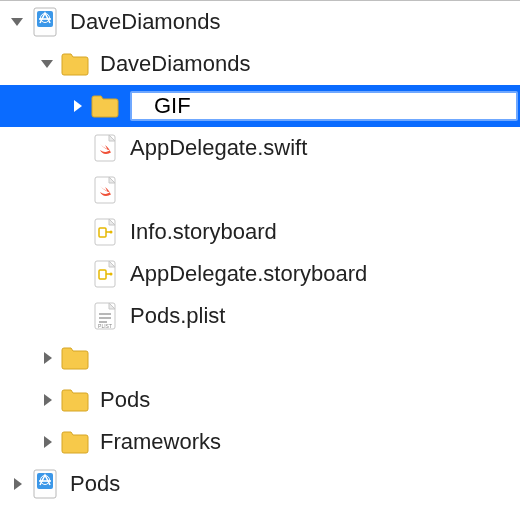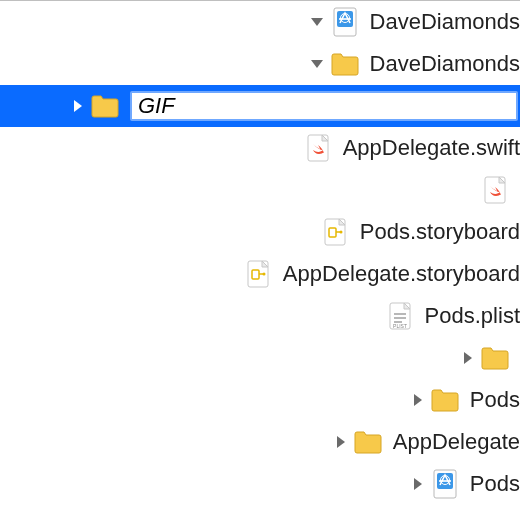--- a/index.html
+++ b/index.html
@@ -12,21 +12,20 @@
     overflow: hidden;
     border-top: 1px solid #bfbfbf;
   }
   .tree { width: 100%; }
   .row {
     display: flex;
     align-items: center;
     height: 42px;
     width: 100%;
     white-space: nowrap;
-    justify-content: flex-end;
   }
   .row .arrow {
     width: 18px;
     height: 18px;
     display: flex;
     align-items: center;
     justify-content: center;
     margin-right: 4px;
     flex-shrink: 0;
   }
@@ -47,26 +46,25 @@
     background: #0a6bff;
     color: #fff;
   }
   .row.selected .textbox {
     background: #fff;
     color: #000;
     border: 2px solid #6fa8ff;
     border-radius: 2px;
     height: 30px;
     line-height: 26px;
-    padding: 0 6px;
+    padding: 0 22px;
     flex: 1;
     margin-right: 2px;
     font-size: 22px;
     outline: none;
-    font-style: italic;
   }
 </style>
 </head>
 <body>
 
 <svg width="0" height="0" style="position:absolute">
   <defs>
 
     <g id="tri-down">
         <path d="M2 4 L14 4 L8 12 Z" fill="#6a6a6a"></path>
@@ -191,21 +189,21 @@
   </div>
 
   <div class="row">
     <span class="indent" style="width:68px"></span>
     <span class="arrow-spacer"></span>
     <span class="icon">
       <svg width="28" height="30">
           <use href="#icon-storyboard"></use>
         </svg>
     </span>
-    <span class="label">Pods.storyboard</span>
+    <span class="label">Info.storyboard</span>
   </div>
 
 
   <div class="row">
     <span class="indent" style="width:68px"></span>
     <span class="arrow-spacer"></span>
     <span class="icon">
       <svg width="28" height="30">
           <use href="#icon-storyboard"></use>
         </svg>
@@ -258,21 +256,21 @@
     <span class="arrow">
       <svg width="16" height="16">
           <use href="#tri-right"></use>
         </svg>
     </span>
     <span class="icon">
       <svg width="30" height="30">
           <use href="#icon-folder"></use>
         </svg>
     </span>
-    <span class="label">AppDelegate</span>
+    <span class="label">Frameworks</span>
   </div>
 
   <div class="row">
     <span class="indent" style="width:8px"></span>
     <span class="arrow">
       <svg width="16" height="16">
           <use href="#tri-right"></use>
         </svg>
     </span>
     <span class="icon">

